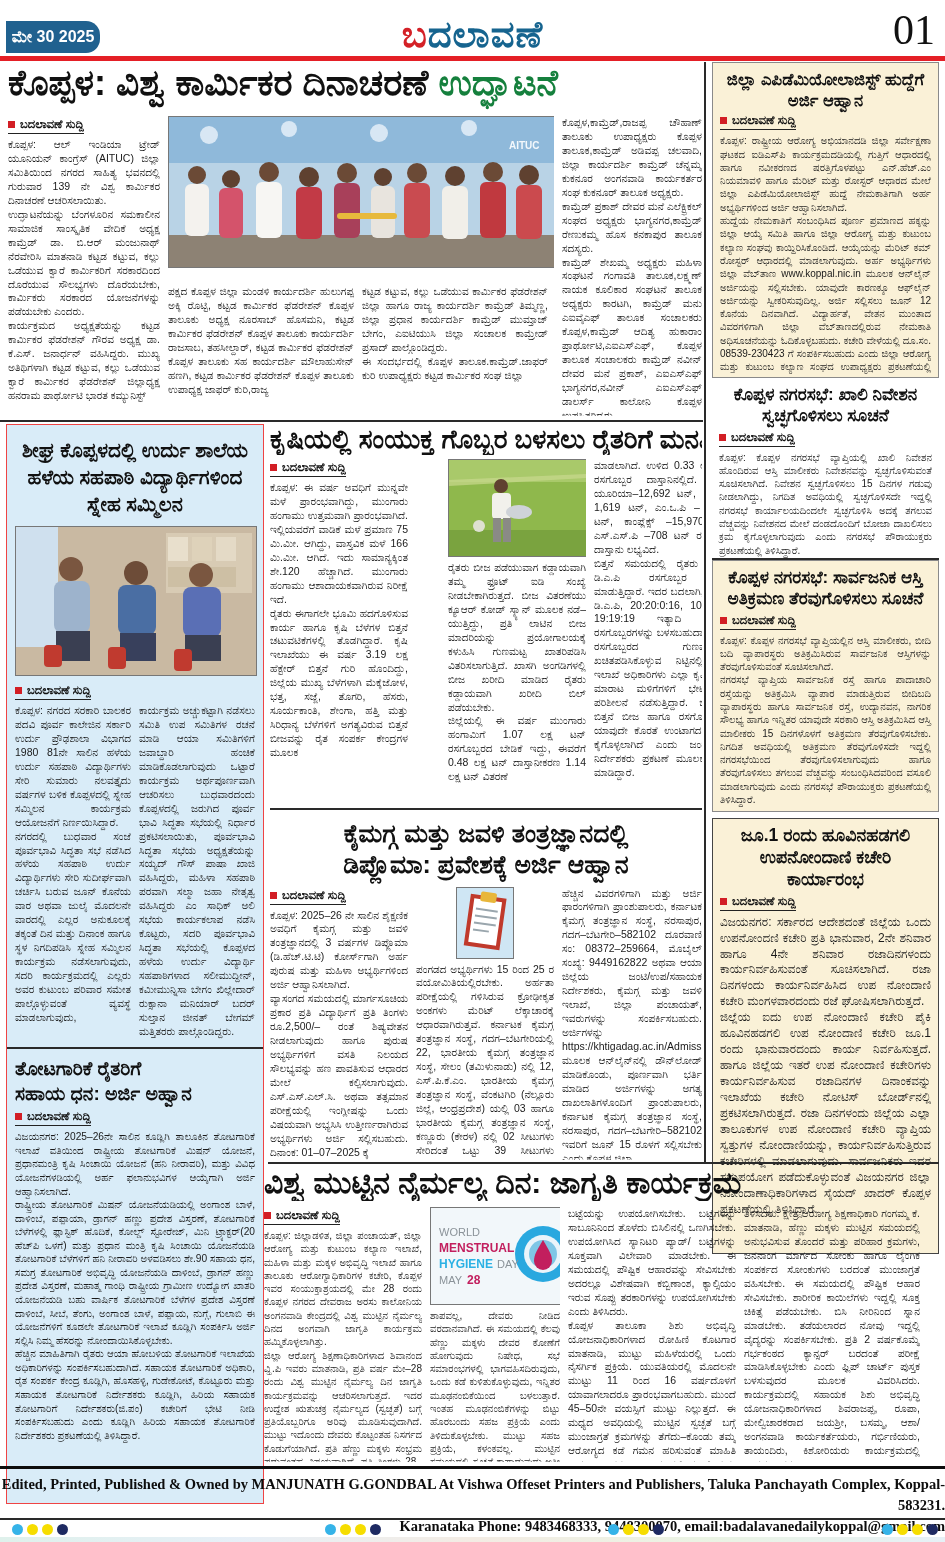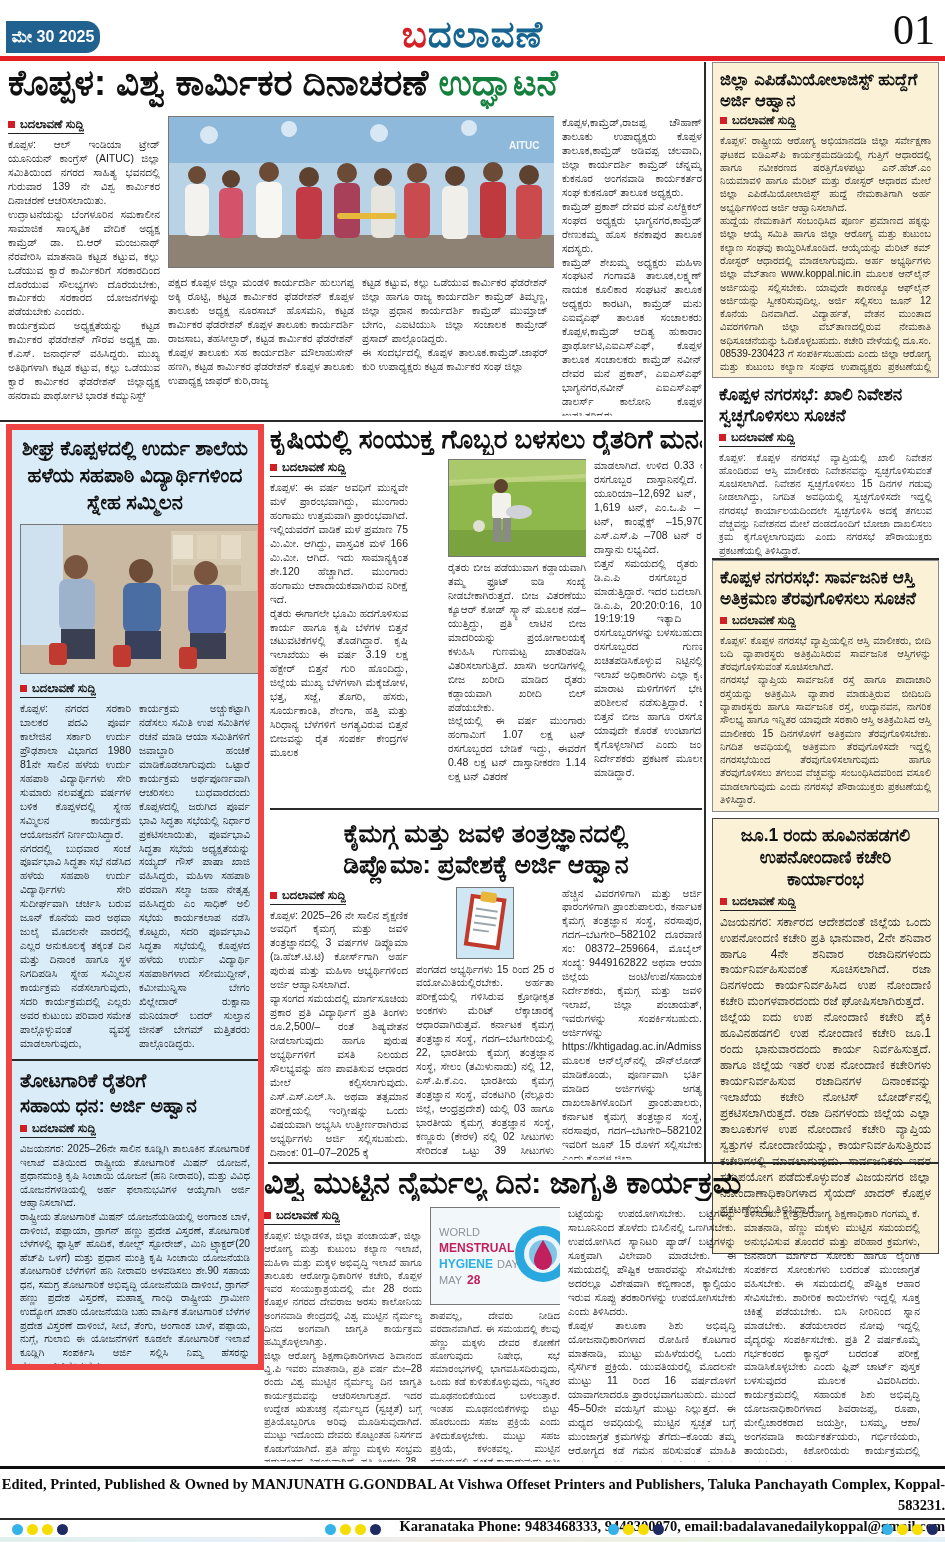--- a/index.html
+++ b/index.html
@@ -28,29 +28,29 @@
             color:#1a1a1a;}
   .cols{display:flex;gap:8px;}
   .cols>div{overflow:hidden;}
   
   .vline-right{position:absolute;left:704px;top:62px;width:2px;height:1100px;background:#2a2a2a;}
   .hline{position:absolute;background:#2a2a2a;}
   
   .right-col{position:absolute;left:712px;top:62px;width:227px;}
   .rbox{box-sizing:border-box;padding:6px 7px;overflow:hidden;}
   .cream{background:#faf1d7;border:1px solid #8a8a8a;}
-  .rhead{font-size:16.5px;font-weight:bold;line-height:1.25;margin-bottom:4px;white-space:pre-line;}
+  .rhead{font-size:16.5px;font-weight:bold;line-height:1.25;margin-bottom:4px;white-space:pre-line;text-align:center;}
   .rgap{height:6px;}
   
   .workers{position:absolute;left:8px;top:116px;width:694px;height:300px;overflow:hidden;}
   .photo-frame{border:1px solid #777;background:#dfe9f2;overflow:hidden;}
   
-  .blue-col{position:absolute;left:6px;top:424px;width:258px;height:946px;
-            background:#d9ecf8;border:6px solid #ef4444;box-sizing:border-box;
-            padding:1px 8px;overflow:hidden;}
+  .blue-col{position:absolute;left:6px;top:424px;width:258px;height:1080px;
+            background:#d9ecf8;border:1px solid #ef4444;box-sizing:border-box;
+            padding:8px 8px;overflow:hidden;}
   .b1-head{font-size:20px;font-weight:bold;text-align:center;line-height:1.35;margin:4px 0 8px;}
   .b2-head{font-size:19px;font-weight:bold;line-height:1.3;margin:6px 0 4px;white-space:pre-line;}
   .blue-divider{height:2px;background:#2a2a2a;margin:8px -8px;}
   .center-col{position:absolute;left:270px;top:424px;width:432px;overflow:hidden;}
   .c-head{font-size:26px;font-weight:bold;white-space:nowrap;overflow:hidden;margin-bottom:4px;}
   .c2-head{font-size:25px;font-weight:bold;line-height:1.25;text-align:center;margin:4px 0 6px;
            white-space:pre-line;}
   
   .menstrual{position:absolute;left:264px;top:1166px;width:668px;height:296px;overflow:hidden;}
   .d-head{font-size:30px;font-weight:bold;white-space:nowrap;overflow:hidden;margin-bottom:6px;}
@@ -127,21 +127,21 @@
               <circle cx="286" cy="59" r="10" fill="#5f4130"></circle>
                 <rect x="273" y="69" width="26" height="53" rx="6" fill="#f1efe9"></rect>
               <circle cx="324" cy="55" r="10" fill="#6b4a36"></circle>
                 <rect x="311" y="65" width="26" height="56" rx="6" fill="#c0393f"></rect>
               <circle cx="360" cy="58" r="10" fill="#5f4130"></circle>
                 <rect x="347" y="68" width="26" height="54" rx="6" fill="#cb4a4e"></rect>
               <rect x="168" y="96" width="60" height="6" rx="3" fill="#e7b93c"></rect>
             </g>
           </svg>
         </div>
-        <div class="cols" style="margin-top:8px;">
+        <div class="cols" style="margin-top:17px;">
           <div style="width:186px;" class="bodytext">ಪಕ್ಷದ ಕೊಪ್ಪಳ ಜಿಲ್ಲಾ ಮಂಡಳಿ ಕಾರ್ಯದರ್ಶಿ ಹುಲುಗಪ್ಪ ಅಕ್ಕಿ ರೊಟ್ಟಿ, ಕಟ್ಟಡ ಕಾರ್ಮಿಕರ ಫೆಡರೇಶನ್ ಕೊಪ್ಪಳ ತಾಲೂಕು ಅಧ್ಯಕ್ಷ ನೂರಸಾಬ್ ಹೊಸಮನಿ, ಕಟ್ಟಡ ಕಾರ್ಮಿಕರ ಫೆಡರೇಶನ್ ಕೊಪ್ಪಳ ತಾಲೂಕು ಕಾರ್ಯದರ್ಶಿ ರಾಜಸಾಬ, ತಹಸೀಲ್ದಾರ್, ಕಟ್ಟಡ ಕಾರ್ಮಿಕರ ಫೆಡರೇಶನ್ ಕೊಪ್ಪಳ ತಾಲೂಕು ಸಹ ಕಾರ್ಯದರ್ಶಿ ಮೌಲಾಹುಸೇನ್ ಹಣಗಿ, ಕಟ್ಟಡ ಕಾರ್ಮಿಕರ ಫೆಡರೇಶನ್ ಕೊಪ್ಪಳ ತಾಲೂಕು ಉಪಾಧ್ಯಕ್ಷ ಜಾಫರ್ ಕುರಿ,ರಾಜ್ಯ</div>
           <div style="width:186px;" class="bodytext">ಕಟ್ಟಡ ಕಟ್ಟುವ, ಕಲ್ಲು ಒಡೆಯುವ ಕಾರ್ಮಿಕರ ಫೆಡರೇಶನ್ ಜಿಲ್ಲಾ ಹಾಗೂ ರಾಜ್ಯ ಕಾರ್ಯದರ್ಶಿ ಕಾಮ್ರೆಡ್ ತಿಮ್ಮಣ್ಣ, ಜಿಲ್ಲಾ ಪ್ರಧಾನ ಕಾರ್ಯದರ್ಶಿ ಕಾಮ್ರೆಡ್ ಮುಮ್ತಾಜ್ ಬೇಗಂ, ಎಐಟಿಯುಸಿ ಜಿಲ್ಲಾ ಸಂಚಾಲಕ ಕಾಮ್ರೇಡ್ ಪ್ರಸಾದ್ ಪಾಲ್ಗೊಂಡಿದ್ದರು.
 ಈ ಸಂದರ್ಭದಲ್ಲಿ ಕೊಪ್ಪಳ ತಾಲೂಕ.ಕಾಮ್ರೆಡ್.ಜಾಫರ್ ಕುರಿ ಉಪಾಧ್ಯಕ್ಷರು ಕಟ್ಟಡ ಕಾರ್ಮಿಕರ ಸಂಘ ಜಿಲ್ಲಾ</div>
         </div>
       </div>
       <div style="width:140px;flex:0 0 auto;" class="bodytext">ಕೊಪ್ಪಳ,ಕಾಮ್ರೆಡ್,ರಾಜಪ್ಪ ಚೌಹಾಣ್ ತಾಲೂಕು ಉಪಾಧ್ಯಕ್ಷರು ಕೊಪ್ಪಳ ತಾಲೂಕ,ಕಾಮ್ರೆಡ್ ಅಡಿವಪ್ಪ ಚಲವಾದಿ, ಜಿಲ್ಲಾ ಕಾರ್ಯದರ್ಶಿ ಕಾಮ್ರೆಡ್ ಚೆನ್ನಮ್ಮ ಕುಕನೂರ ಅಂಗನವಾಡಿ ಕಾರ್ಯಕರ್ತರ ಸಂಘ ಕುಕನೂರ್ ತಾಲೂಕ ಅಧ್ಯಕ್ಷರು.
 ಕಾಮ್ರೆಡ್ ಪ್ರಕಾಶ್ ದೇವರ ಮನೆ ಎಲೆಕ್ಟ್ರಿಕಲ್ ಸಂಘದ ಅಧ್ಯಕ್ಷರು ಭಾಗ್ಯನಗರ,ಕಾಮ್ರೆಡ್ ರೇಣುಕಮ್ಮ ಹೊಸ ಕನಕಾಪುರ ತಾಲೂಕ ಸದಸ್ಯರು.
 ಕಾಮ್ರೆಡ್ ಶೇಖಮ್ಮ ಅಧ್ಯಕ್ಷರು ಮಹಿಳಾ ಸಂಘಟನೆ ಗಂಗಾವತಿ ತಾಲೂಕ,ಲಕ್ಷ್ಮಣ್ ನಾಯಕ ಕೂಲಿಕಾರ ಸಂಘಟನೆ ತಾಲೂಕ ಅಧ್ಯಕ್ಷರು ಕಾರಟಗಿ, ಕಾಮ್ರೆಡ್ ಮನು ಎಐವೈಎಫ್ ತಾಲೂಕ ಸಂಚಾಲಕರು ಕೊಪ್ಪಳ,ಕಾಮ್ರೆಡ್ ಆದಿತ್ಯ ಹುಕಾರಾಂ ಪ್ರಾರ್ಥೋಟಿ,ಎಐಎಸ್ಎಫ್, ಕೊಪ್ಪಳ ತಾಲೂಕ ಸಂಚಾಲಕರು ಕಾಮ್ರೆಡ್ ನವೀನ್ ದೇವರ ಮನೆ ಪ್ರಕಾಶ್, ಎಐಎಸ್ಎಫ್ ಭಾಗ್ಯನಗರ,ನವೀನ್ ಎಐಎಸ್ಎಫ್ ಡಾಲರ್ಸ್ ಕಾಲೋನಿ ಕೊಪ್ಪಳ ಉಪಸ್ಥಿತರಿದ್ದರು.</div>
     </div>
   </div>

